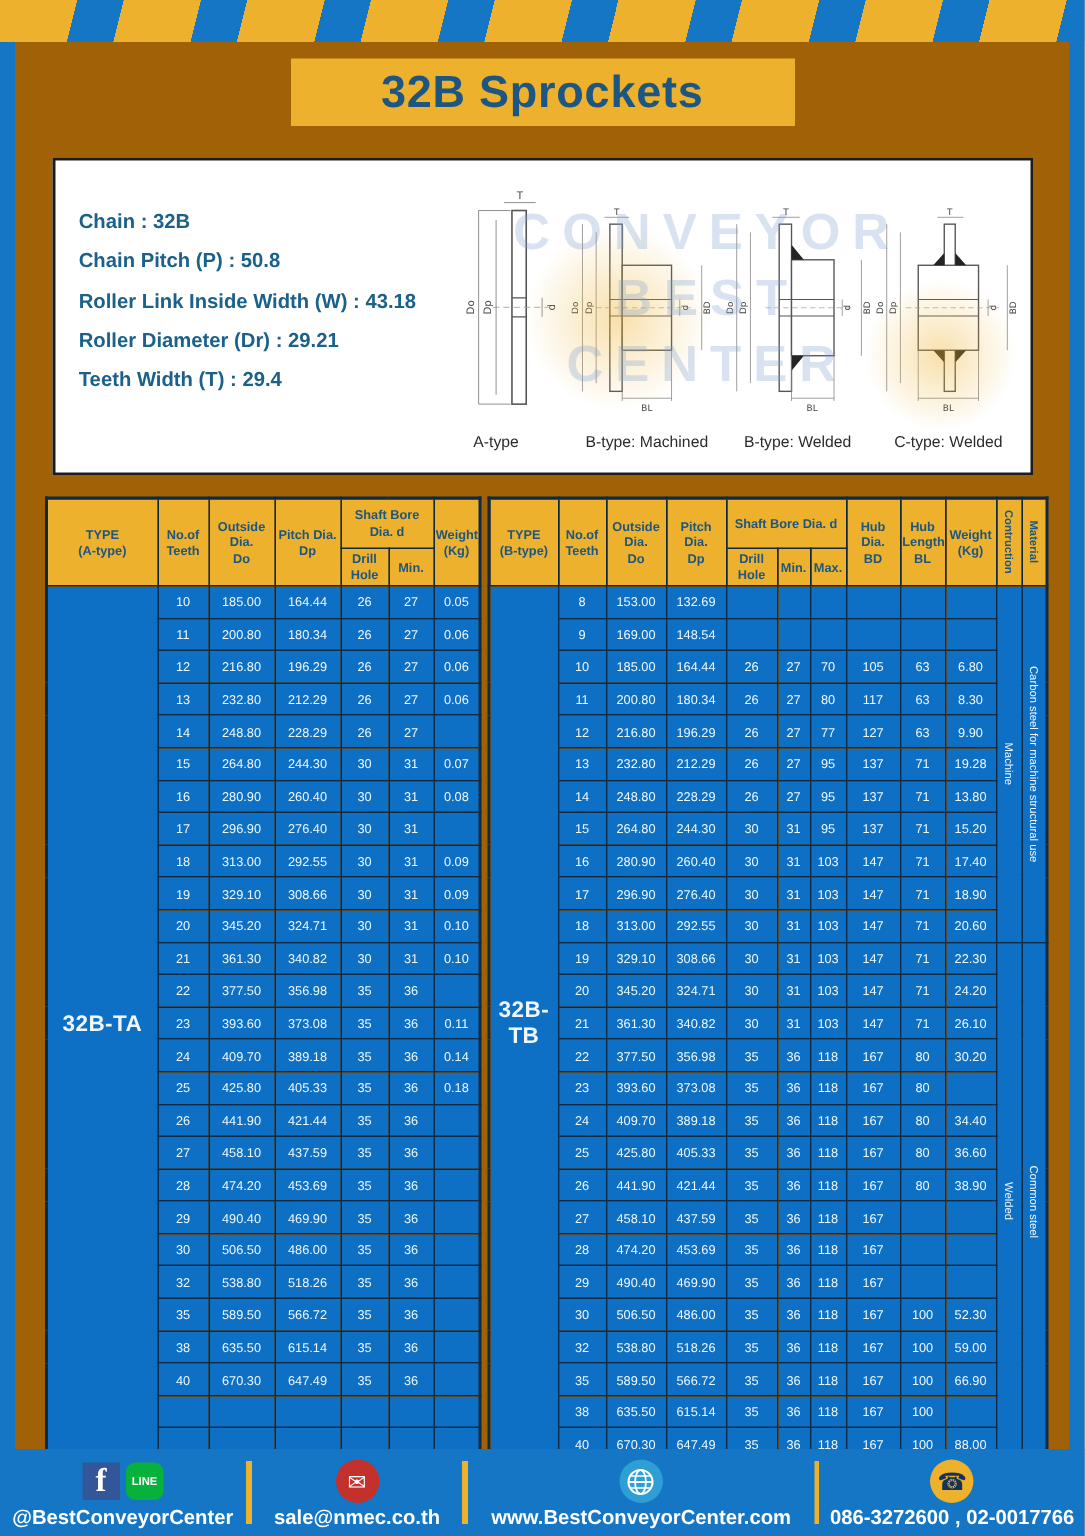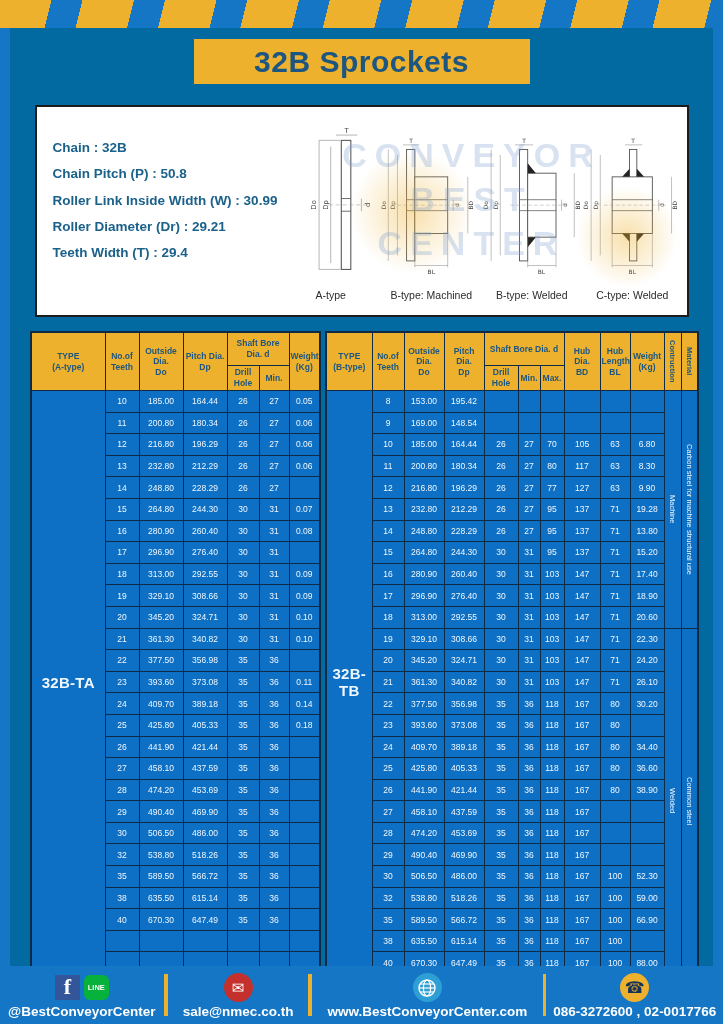--- a/index.html
+++ b/index.html
@@ -4,21 +4,21 @@
 <style>
   html,body{margin:0;padding:0;}
   body{width:723px;height:1024px;font-family:"Liberation Sans", sans-serif;}
   .sheet{position:relative;width:723px;height:1024px;background:var(--frame-blue,#1476c5);overflow:hidden;}
 
   
   .topbar{position:absolute;left:0;top:0;width:723px;height:28px;
     background:repeating-linear-gradient(104deg,var(--accent-yellow,#edb12d) 0 50px,var(--frame-blue,#1476c5) 50px 80px);}
 
   
-  .page{position:absolute;left:10px;right:10px;top:28px;bottom:58px;background:#0369a1;}
+  .page{position:absolute;left:10px;right:10px;top:28px;bottom:58px;background:#a16207;}
 
   .title-banner{width:336px;height:45px;margin:11px auto 0;background:var(--accent-yellow,#edb12d);
     color:var(--dark-text,#1d5680);font-size:30px;font-weight:bold;text-align:center;line-height:45px;letter-spacing:0.5px;}
 
   
   .diagram-box{position:relative;width:650px;height:208px;margin:21px auto 0;border:2px solid #1c1c1c;background:#fff;display:flex;padding:0;}
   .watermark{position:absolute;left:270px;top:26px;width:330px;text-align:center;z-index:3;pointer-events:none;
     color:rgba(125,160,205,0.30);font-weight:bold;font-size:34px;letter-spacing:8px;line-height:1.3;}
   .blob{position:absolute;z-index:2;pointer-events:none;border-radius:50%;
     background:radial-gradient(closest-side,rgba(237,177,45,0.40),rgba(237,177,45,0) 72%);}
@@ -84,21 +84,21 @@
       <div class="blob blob2"></div>
       <div class="watermark">
         <div>CONVEYOR</div>
         <div>BEST</div>
         <div>CENTER</div>
       </div>
 
       <div class="specs">
         <div>Chain : 32B</div>
         <div>Chain Pitch (P) : 50.8</div>
-        <div>Roller Link Inside Width (W) : 30.99</div>
+        <div>Roller Link Inside Width (W) : 43.18</div>
         <div>Roller Diameter (Dr) : 29.21</div>
         <div>Teeth Width (T) : 29.4</div>
       </div>
 
       <div class="diagrams">
 
         <div class="diagram">
           <svg viewBox="0 0 95 150">
             <line class="dim" x1="52" y1="7" x2="72" y2="7"></line>
             <text class="dt" x="62" y="5" text-anchor="middle">T</text>
@@ -494,21 +494,21 @@
             <th>Drill Hole</th>
             <th>Min.</th>
             <th>Max.</th>
           </tr>
         </thead>
         <tbody>
             <tr>
               <td rowspan="27" class="type-cell">32B-TB</td>
               <td>8</td>
               <td>153.00</td>
-              <td>195.42</td>
+              <td>132.69</td>
               <td></td>
               <td></td>
               <td></td>
               <td></td>
               <td></td>
               <td></td>
               <td rowspan="11" class="vert">Machine</td>
               <td rowspan="11" class="vert">Carbon steel for machine structural use</td>
             </tr>
             <tr>

